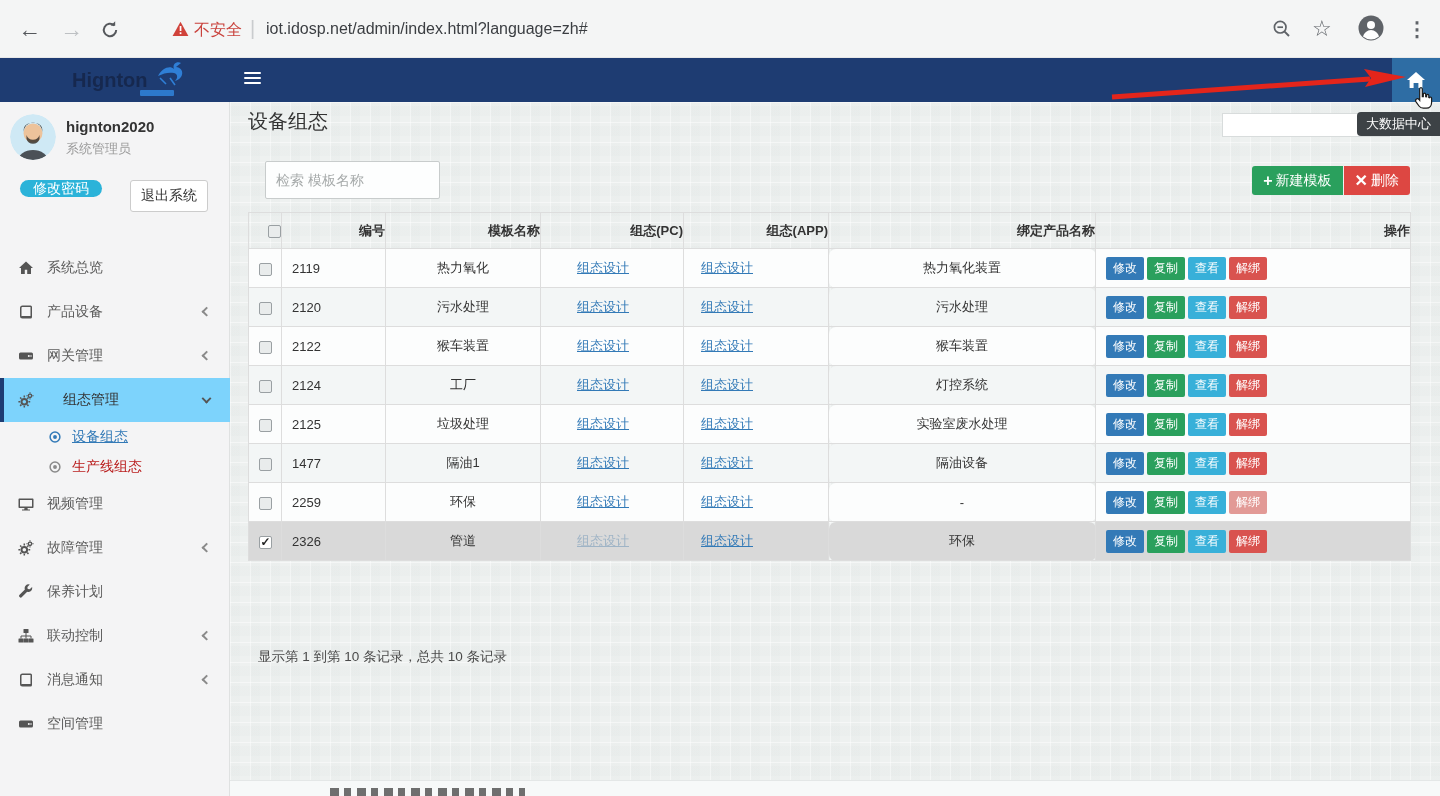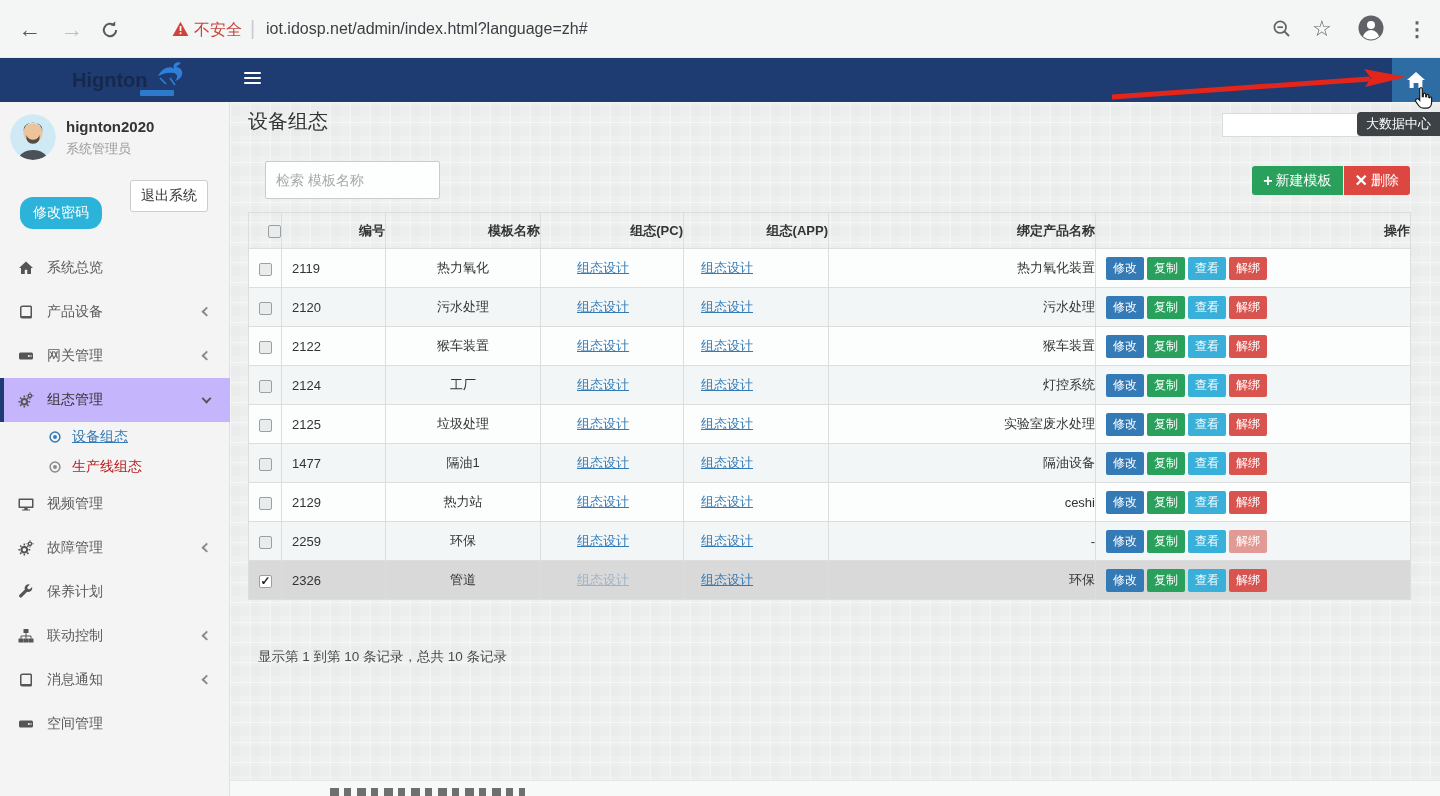--- a/index.html
+++ b/index.html
@@ -34,26 +34,26 @@
   .topbar-input { position:absolute; left:1222px; top:113px; width:168px; height:24px; border:1px solid #d8dcdc; background:#fff; z-index:10; outline:none; }
 
   
   .body-row { display:flex; height:694px; }
 
   
   .sidebar { position:relative; width:230px; height:100%; background:#f4f4f5; border-right:1px solid #dfe1e1; flex:0 0 230px; }
   .avatar { position:absolute; left:10px; top:12px; width:46px; height:46px; border-radius:50%; overflow:hidden; }
   .u-name { position:absolute; left:66px; top:16px; font-size:15px; font-weight:bold; color:#333; }
   .u-role { position:absolute; left:66px; top:38px; font-size:13px; color:#9b9b9b; }
-  .btn-pwd { position:absolute; left:20px; top:95px; width:82px; height:32px; background:var(--cyan,#2bb3d9); color:#fff; font-size:14px; border:none; border-radius:13px; cursor:pointer; }
+  .btn-pwd { position:absolute; left:20px; top:78px; width:82px; height:17px; background:var(--cyan,#2bb3d9); color:#fff; font-size:14px; border:none; border-radius:13px; cursor:pointer; }
   .btn-logout { position:absolute; left:130px; top:78px; width:78px; height:32px; background:#fff; color:#333; font-size:14px; border:1px solid #ccc; border-radius:3px; cursor:pointer; }
   .menu { position:absolute; left:0; top:144px; width:230px; }
   .menu-item { position:relative; height:44px; display:flex; align-items:center; padding-left:18px; color:#5b5b5b; font-size:14px; cursor:pointer; }
   .menu-item .mi-icon { width:16px; height:16px; margin-right:13px; color:#555; flex:0 0 16px; }
-  .menu-item.active { background:#c4b5fd; border-left:4px solid var(--navbar,#1e3c72); padding-left:14px; color:#333; }
+  .menu-item.active { background:#7dd3fc; border-left:4px solid var(--navbar,#1e3c72); padding-left:14px; color:#333;gap:16px; }
   .chev { position:absolute; right:20px; top:50%; width:7px; height:7px; border-right:2px solid #8a8a8a; border-bottom:2px solid #8a8a8a; transform:translateY(-55%) rotate(135deg); }
   .chev.down { transform:translateY(-70%) rotate(45deg); border-color:#555; }
   .submenu-item { height:30px; display:flex; align-items:center; padding-left:48px; font-size:14px; color:#b91c1c; cursor:pointer; }
   .submenu-item .mi-icon { width:14px; height:14px; margin-right:10px; color:#8a8a8a; flex:0 0 14px; }
   .submenu-item.active { color:var(--link,#337ab7); }
   .submenu-item.active .sub-label { text-decoration:underline; }
   .submenu-item.active .mi-icon { color:var(--link,#337ab7); }
 
   
   .main { position:relative; flex:1; height:100%; background-color:#eef1f0;
@@ -82,21 +82,21 @@
   .grid tbody tr:nth-child(even) { background:#f3f6f6; }
   .grid tbody tr.selected { background:var(--selected,#d9d9d9); }
   .c-check { text-align:center; }
   .cb { display:inline-block; width:13px; height:13px; border:1px solid #9aa0a3; background:#e9ecec; border-radius:2px; vertical-align:middle; position:relative; cursor:pointer; }
   .cb.checked { background:#fff; }
   .cb.checked::after { content:"\2713"; position:absolute; left:1px; top:-2px; font-size:12px; font-weight:bold; color:#222; }
   .td-id { text-align:left; padding-left:10px; }
   .td-name { text-align:center; }
   .td-pc { text-align:left; padding-left:36px; }
   .td-app, .th-app { text-align:left; padding-left:17px; }
-  .td-prod { text-align:right; }
+  .td-prod { text-align:center;border-radius:7px; }
   .td-ops { text-align:left; padding-left:10px; }
   .cfg-link { color:var(--link,#337ab7); text-decoration:underline; cursor:pointer; }
   .cfg-link.muted { color:#9fb4c6; }
   .act { display:inline-block; padding:3px 7px; margin-right:3px; border-radius:2px; color:#fff; font-size:12px; cursor:pointer; }
   .act-edit { background:var(--blue,#337ab7); }
   .act-copy { background:var(--green,#2aa05d); }
   .act-view { background:var(--view,#38b0d9); }
   .act-unbind { background:var(--red2,#d9534f); }
   .act-unbind.disabled { background:var(--red-disabled,#e29a96); }
 
@@ -384,29 +384,20 @@
               <td class="c-check"><span class="cb"></span></td>
               <td class="td-id">1477</td>
               <td class="td-name">隔油1</td>
               <td class="td-pc"><a class="cfg-link">组态设计</a></td>
               <td class="td-app"><a class="cfg-link">组态设计</a></td>
               <td class="td-prod">隔油设备</td>
               <td class="td-ops"><span class="act act-edit">修改</span><span class="act act-copy">复制</span><span class="act act-view">查看</span><span class="act act-unbind">解绑</span></td>
             </tr>
             <tr class="">
               <td class="c-check"><span class="cb"></span></td>
-              <td class="td-id">2129</td>
-              <td class="td-name">热力站</td>
-              <td class="td-pc"><a class="cfg-link">组态设计</a></td>
-              <td class="td-app"><a class="cfg-link">组态设计</a></td>
-              <td class="td-prod">ceshi</td>
-              <td class="td-ops"><span class="act act-edit">修改</span><span class="act act-copy">复制</span><span class="act act-view">查看</span><span class="act act-unbind">解绑</span></td>
-            </tr>
-            <tr class="">
-              <td class="c-check"><span class="cb"></span></td>
               <td class="td-id">2259</td>
               <td class="td-name">环保</td>
               <td class="td-pc"><a class="cfg-link">组态设计</a></td>
               <td class="td-app"><a class="cfg-link">组态设计</a></td>
               <td class="td-prod">-</td>
               <td class="td-ops"><span class="act act-edit">修改</span><span class="act act-copy">复制</span><span class="act act-view">查看</span><span class="act act-unbind disabled">解绑</span></td>
             </tr>
             <tr class="selected">
               <td class="c-check"><span class="cb checked"></span></td>
               <td class="td-id">2326</td>

